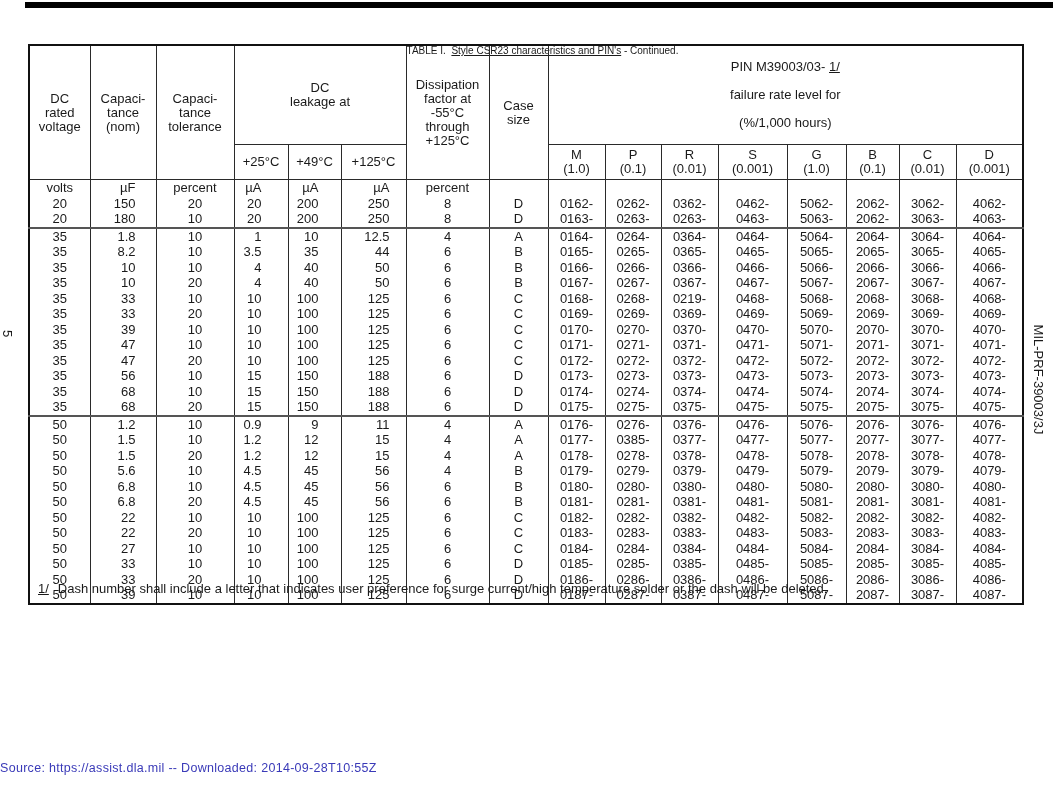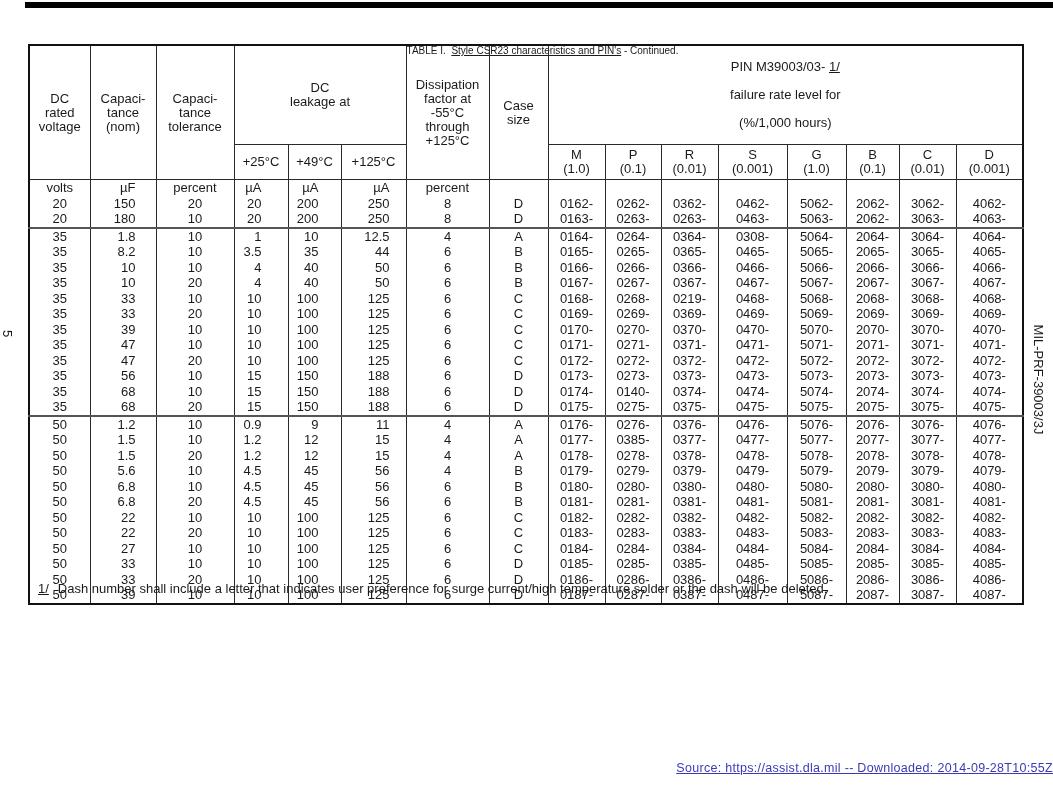--- a/index.html
+++ b/index.html
@@ -30,22 +30,22 @@
   }
   tbody.units td{height:30px;vertical-align:top;line-height:16px;}
   tbody.group{border-top:2px solid #555;}
   tbody.group.first{border-top:none;}
   table.spec tbody td:nth-child(2){text-align:right;padding-right:20px;}
   table.spec tbody td:nth-child(4){text-align:right;padding-right:26px;}
   table.spec tbody td:nth-child(5){text-align:right;padding-right:22px;}
   table.spec tbody td:nth-child(6){text-align:right;padding-right:16px;}
   .footnote{position:absolute;left:38px;top:581px;font-size:13px;white-space:pre;}
   .footnote .ref{margin-right:9px;}
-  .footer{position:absolute;left:0;top:761px;width:1053px;text-align:right;
-    font-size:12.5px;line-height:14.5px;letter-spacing:0.3px;text-decoration:underline;}
+  .footer{position:absolute;left:0;top:761px;width:1053px;text-align:left;
+    font-size:12.5px;line-height:14.5px;letter-spacing:0.3px;}
   .footer .l2{word-spacing:3px;}
   .pagenum{position:absolute;left:0px;top:326px;width:14px;text-align:center;
     font-size:13px;transform:rotate(90deg);}
   .docid{position:absolute;left:952px;top:372px;width:172px;height:15px;
     text-align:center;font-size:13px;transform:rotate(90deg);white-space:nowrap;}
 </style>
 </head>
 <body>
 
 <div class="topbar"></div>
@@ -175,21 +175,21 @@
         <td>1.8</td>
         <td>10</td>
         <td>1</td>
         <td>10</td>
         <td>12.5</td>
         <td>4</td>
         <td>A</td>
         <td>0164-</td>
         <td>0264-</td>
         <td>0364-</td>
-        <td>0308-</td>
+        <td>0464-</td>
         <td>5064-</td>
         <td>2064-</td>
         <td>3064-</td>
         <td>4064-</td>
       </tr>
       <tr>
         <td>35</td>
         <td>8.2</td>
         <td>10</td>
         <td>3.5</td>
@@ -353,21 +353,21 @@
       <tr>
         <td>35</td>
         <td>68</td>
         <td>10</td>
         <td>15</td>
         <td>150</td>
         <td>188</td>
         <td>6</td>
         <td>D</td>
         <td>0174-</td>
-        <td>0140-</td>
+        <td>0274-</td>
         <td>0374-</td>
         <td>0474-</td>
         <td>5074-</td>
         <td>2074-</td>
         <td>3074-</td>
         <td>4074-</td>
       </tr>
       <tr>
         <td>35</td>
         <td>68</td>

